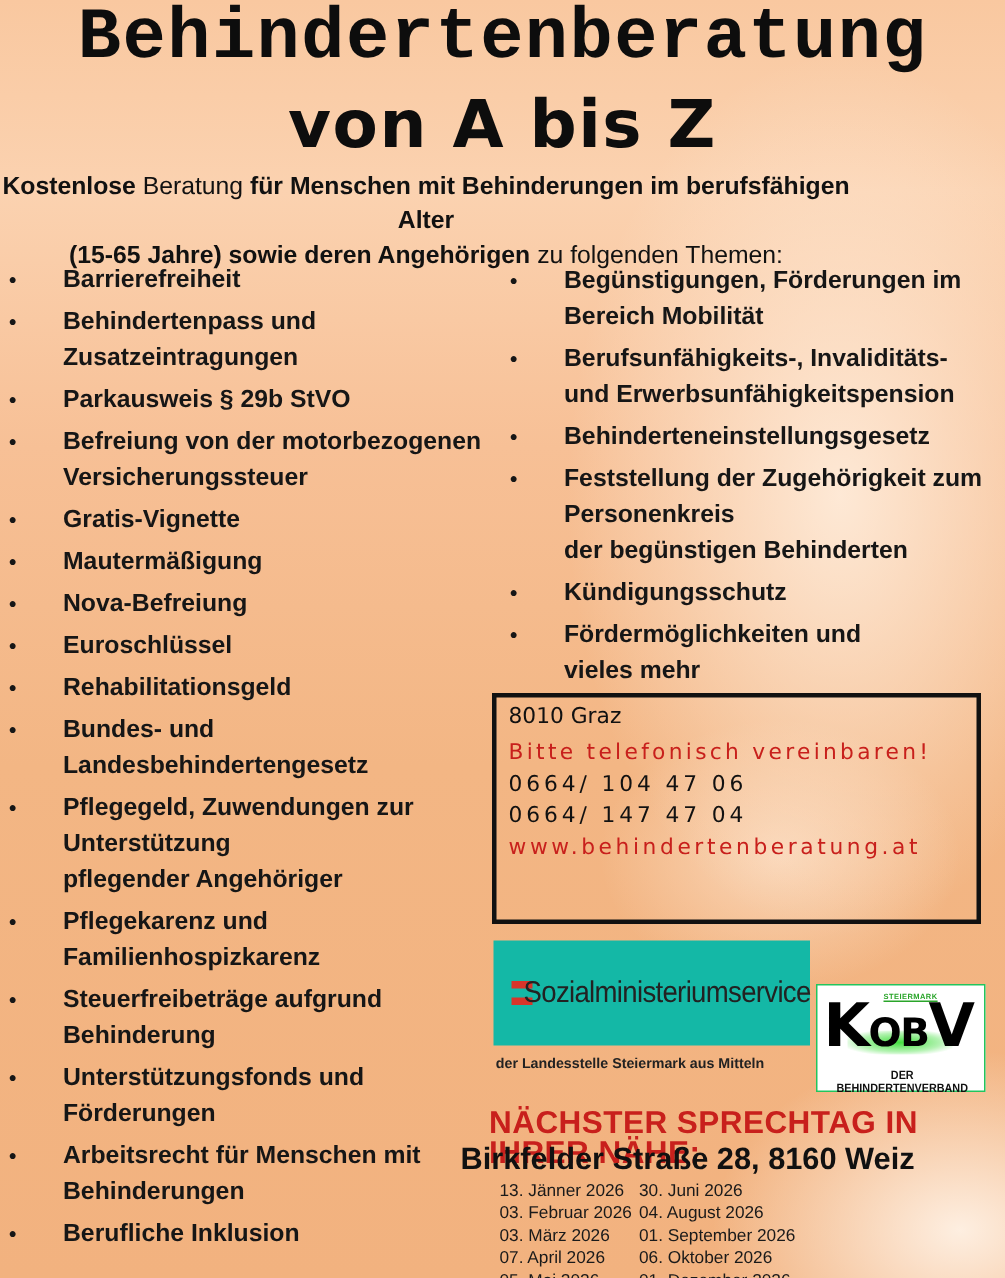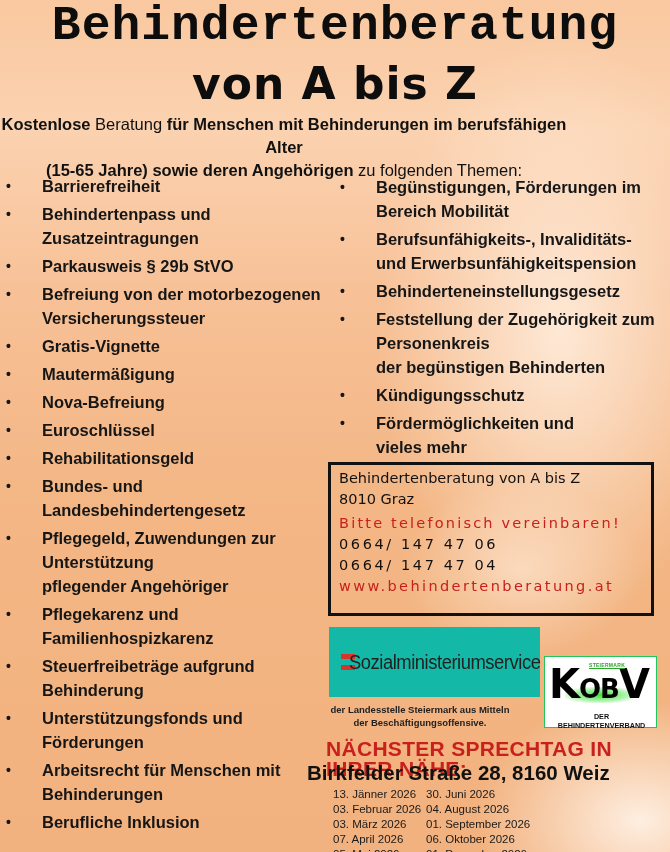--- a/index.html
+++ b/index.html
@@ -105,24 +105,23 @@
 <ul class="list right" id="list-right">
     <li style="margin-top: 0px;"><span class="bullet">•</span><span>Begünstigungen, Förderungen im</span><br><span>Bereich Mobilität</span></li>
     <li style="margin-top: 4px;"><span class="bullet">•</span><span>Berufsunfähigkeits-, Invaliditäts-</span><br><span>und Erwerbsunfähigkeitspension</span></li>
     <li style="margin-top: 4px;"><span class="bullet">•</span><span>Behinderteneinstellungsgesetz</span></li>
     <li style="margin-top: 4px;"><span class="bullet">•</span><span>Feststellung der Zugehörigkeit zum</span><br><span>Personenkreis</span><br><span>der begünstigen Behinderten</span></li>
     <li style="margin-top: 4px;"><span class="bullet">•</span><span>Kündigungsschutz</span></li>
     <li style="margin-top: 4px;"><span class="bullet">•</span><span>Fördermöglichkeiten und</span><br><span>vieles mehr</span></li>
   </ul>
 
 <div class="contact">
-  <div class="c">Behindertenberatung von A bis Z</div>
   <div class="c">8010 Graz</div>
   <div class="red">Bitte telefonisch vereinbaren!</div>
-  <div class="phone">0664/ 147 47 06</div>
+  <div class="phone">0664/ 104 47 06</div>
   <div class="phone">0664/ 147 47 04</div>
   <div class="url">www.behindertenberatung.at</div>
 </div>
 
 <div class="logo-sms">
   <div class="flag">
     <span style="top:0"></span>
       <span style="top:11px"></span>
   </div>
   <div class="text">Sozialministeriumservice</div>
@@ -130,21 +129,20 @@
 
 <div class="logo-kobv">
   <div class="glow"></div>
   <div class="mark"><span>K</span><small>O</small><small>B</small><span>V</span></div>
   <div class="steier">STEIERMARK</div>
   <div class="sub">DER BEHINDERTENVERBAND</div>
 </div>
 
 <div class="funded">
   <div>der Landesstelle Steiermark aus Mitteln</div>
-  <div>der Beschäftigungsoffensive.</div>
 </div>
 
 <div class="sprechtag">NÄCHSTER SPRECHTAG IN IHRER NÄHE:</div>
 <div class="weiz">Birkfelder Straße 28, 8160 Weiz</div>
 <div class="dates" id="dates">
     <div class="row">
       <span class="c1">13. Jänner 2026</span>
       <span class="c2">30. Juni 2026</span>
     </div>
     <div class="row">

